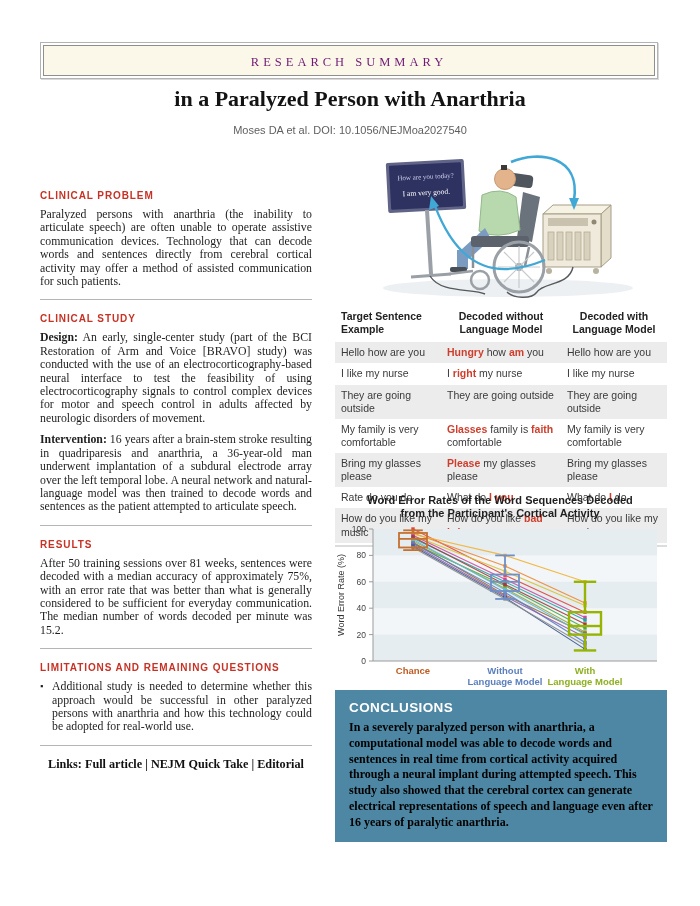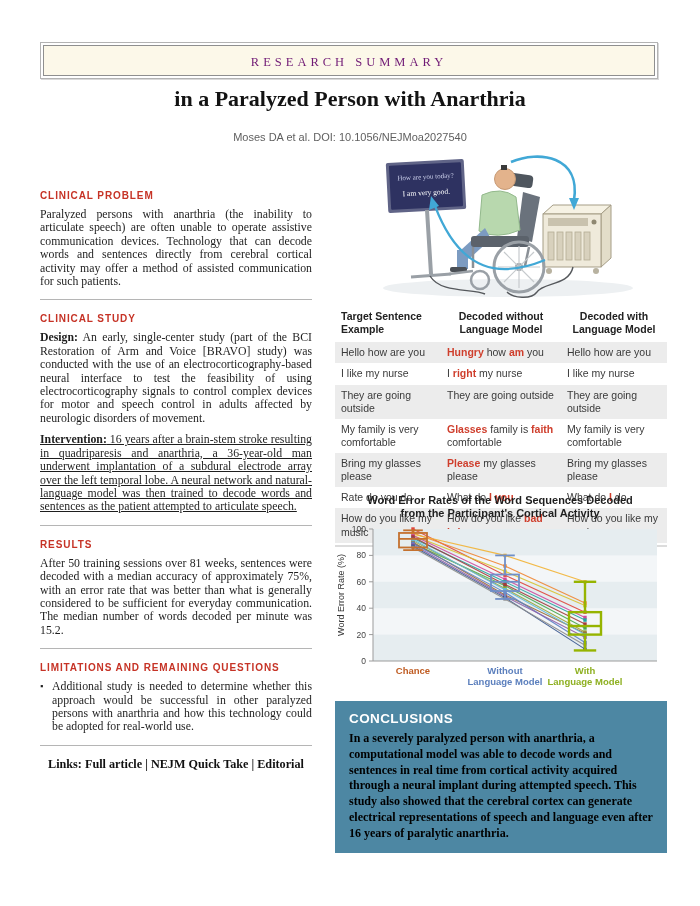--- a/index.html
+++ b/index.html
@@ -8,29 +8,29 @@
 
   
   .banner-outer{position:absolute;left:40px;top:42px;width:612px;
     border:1px solid #b3b3b3;background:#ffffff;padding:2px;box-shadow:1px 1px 0 #d9d9d9;}
   .banner-inner{border:1px solid #8f8f8f;background:#fcf8e9;text-align:center;padding:6px 0 5px;}
   .banner-inner span{font:400 12.5px "Liberation Serif",serif;letter-spacing:4px;color:#701a75;}
 
   
   .title-block{position:absolute;left:0;top:86px;width:700px;text-align:center;}
   .title-line{font:700 22px/26px "Liberation Serif",serif;color:#131313;}
-  .byline{margin-top:19px;font:400 11px "Liberation Sans",sans-serif;color:#5f5f5f;}
+  .byline{margin-top:12px;font:400 11px "Liberation Sans",sans-serif;color:#5f5f5f;}
 
   
   .left-col{position:absolute;left:40px;top:190px;width:272px;}
   .sec-head{font:700 10px/12px "Liberation Sans",sans-serif;color:#c63326;
     letter-spacing:.9px;margin:0 0 6px;}
   .body-p{font:400 11.8px/13.4px "Liberation Serif",serif;color:#1e1e1e;
     text-align:justify;margin:0;}
-  .body-p + .body-p{margin-top:8px;text-decoration:underline;}
+  .body-p + .body-p{margin-top:8px;}
   .lead{font-weight:700;}
   .rule{border:0;border-top:1px solid #b5b5b5;margin:11px 0;}
   .rule.pre-head{margin-bottom:13px;}
   .bullet-item{display:flex;font:400 11.8px/13.4px "Liberation Serif",serif;color:#1e1e1e;}
   .bullet-glyph{width:12px;flex:none;font-size:9px;line-height:13.4px;color:#1e1e1e;}
   .bullet-text{text-align:justify;}
   .links-line{font:700 12.2px "Liberation Serif",serif;color:#111;margin-top:1px;text-align:center;}
 
   
   .tbl-wrap{position:absolute;left:335px;top:310px;width:332px;border-bottom:2px solid #dcdcdc;padding-bottom:2px;}
@@ -40,21 +40,21 @@
   table.decode td{padding:4px 6px;vertical-align:top;}
   table.decode tbody tr:nth-child(odd){background:#ececec;}
   .err{color:#cf3e2c;font-weight:700;}
 
   
   .chart-block{position:absolute;left:333px;top:494px;width:334px;}
   .chart-title{font:700 11px/13px "Liberation Sans",sans-serif;color:#1f1f1f;text-align:center;margin:0 0 3px;}
 
   
   .conclusions{position:absolute;left:335px;top:690px;width:332px;box-sizing:border-box;
-    background:#4d87a3;padding:10px 14px 11px;margin-top:11px;}
+    background:#4d87a3;padding:10px 14px 11px;}
   .conclusions h3{margin:0 0 5px;font:700 13.5px "Liberation Sans",sans-serif;color:#ffffff;letter-spacing:.4px;}
   .conclusions p{margin:0;font:600 12px/15.8px "Liberation Serif",serif;color:#000000;}
 
   
   .illus{position:absolute;left:333px;top:154px;width:334px;height:150px;}
 </style>
 </head>
 <body>
 
 <div class="banner-outer">

